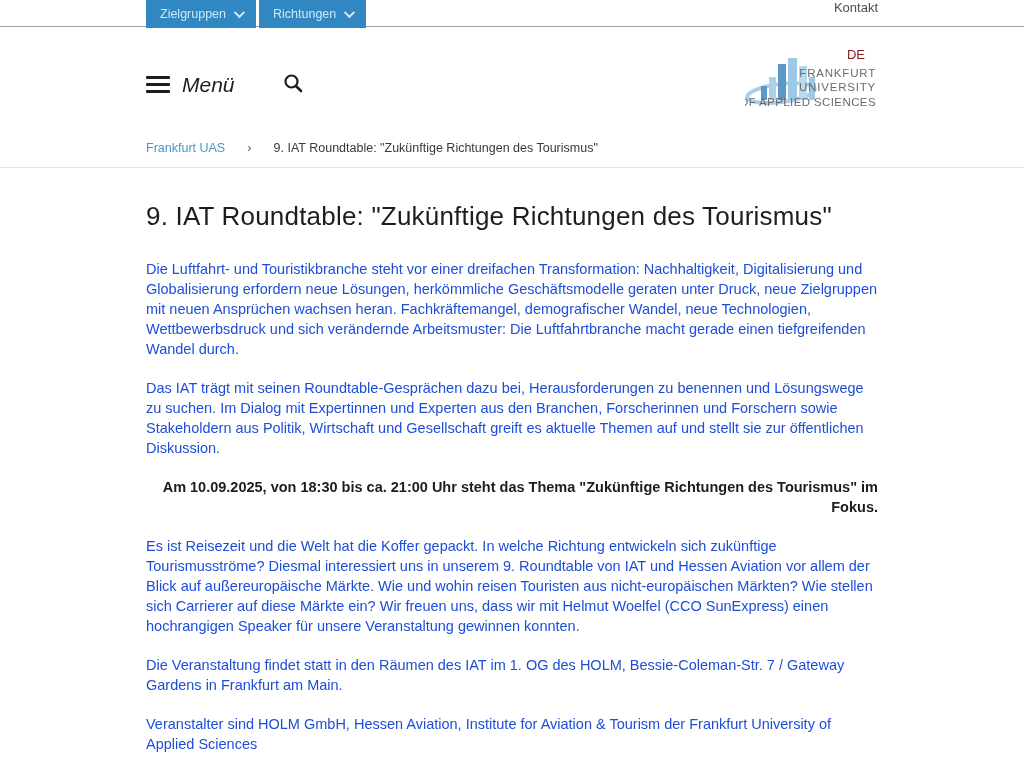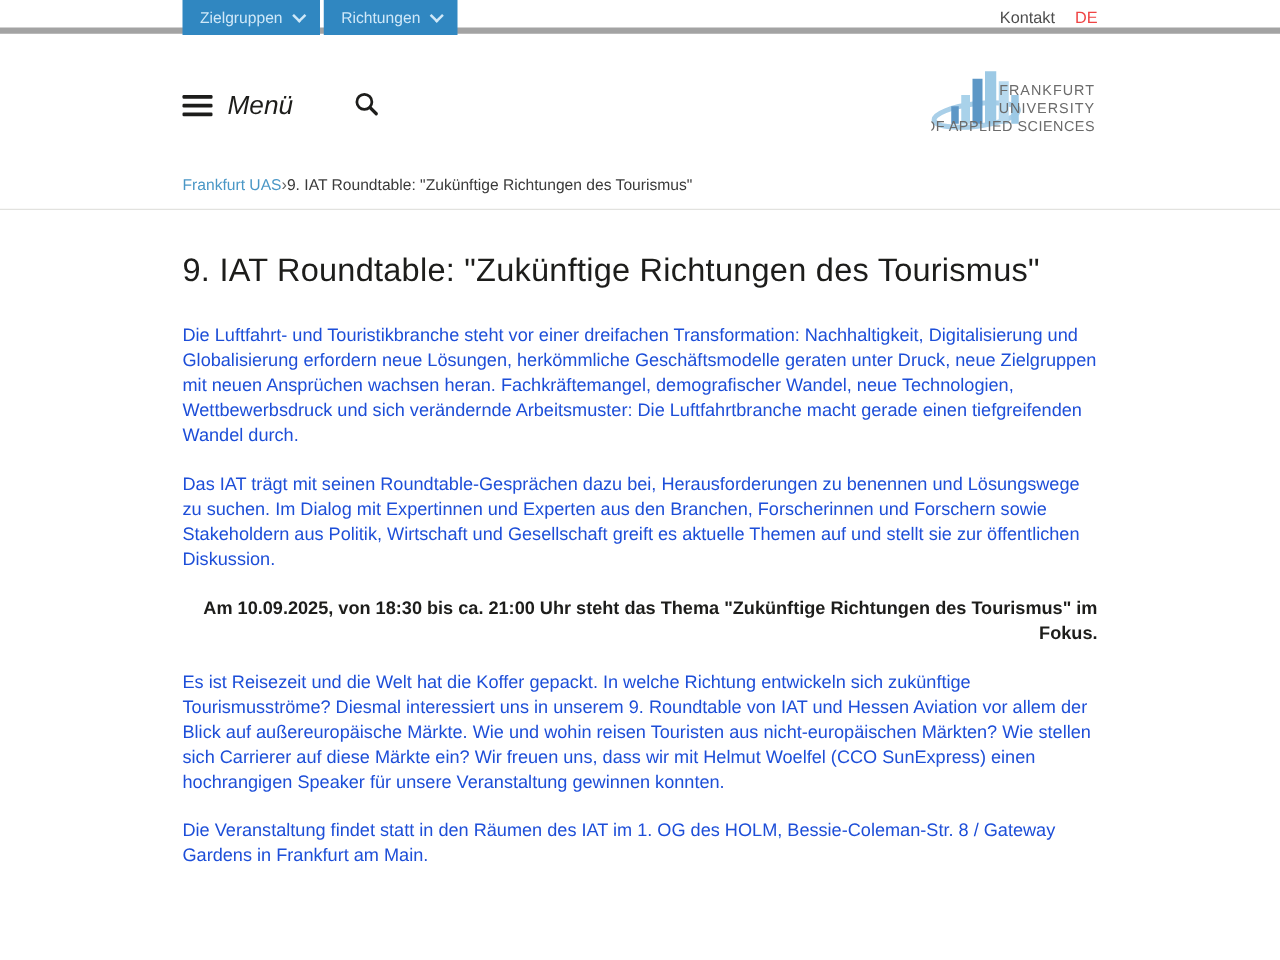--- a/index.html
+++ b/index.html
@@ -2,43 +2,43 @@
 <html lang="de"><head>
 <meta charset="utf-8">
 <style>
   * { margin:0; padding:0; box-sizing:border-box; }
   html,body { width:1024px; height:768px; background:#fff;
     font-family:"Liberation Sans", sans-serif; color:#3a3a3a; overflow:hidden; }
 
   .container { width:732px; margin:0 auto; position:relative; }
 
   
-  .topbar { height:27px; width:1024px; border-bottom:5px solid #a3a3a3; position:relative; }
+  .topbar { height:27px; width:1024px; border-bottom:1px solid #a3a3a3; position:relative; }
   .topbar-inner { display:flex; align-items:stretch; height:28px; }
   .tb-btn { background:#3087c1; color:#cfe8f8; font-size:12.5px; border:none;
     padding:0 14px; margin-right:3px; height:28px; display:inline-flex;
     align-items:center; gap:8px; cursor:pointer; }
   .chev { width:8px; height:8px; border-right:2px solid #cfe8f8;
     border-bottom:2px solid #cfe8f8; transform:rotate(45deg) translateY(-2px); }
   .tb-right { position:absolute; right:0; top:0; height:27px; display:flex;
-    align-items:center; gap:16px; font-size:13px; }
+    align-items:center; font-size:13px;flex-direction:column; }
   .tb-kontakt { color:#4d4d4d; text-decoration:none; }
-  .tb-lang { color:#ef4444; text-decoration:none; }
+  .tb-lang { color:#7f1d1d; text-decoration:none;margin-top:32px; }
 
   
   .header { display:flex; align-items:center; padding-top:30px; height:85px; }
   .menu-group { display:flex; align-items:center; gap:12px; cursor:pointer;font-style:italic; }
   .hamburger { width:24px; display:flex; flex-direction:column; gap:4px; }
   .hamburger span { display:block; height:3px; background:#1d1d1b; border-radius:1px; }
   .menu-label { font-size:21px; color:#1d1d1b; }
   .search-btn { margin-left:48px; background:none; border:none; cursor:pointer; }
   .logo { margin-left:auto; }
 
   
-  .breadcrumb { padding:28px 0 0 0; font-size:12.5px; display:flex; gap:0; align-items:center; }
+  .breadcrumb { padding:28px 0 0 0; font-size:12.5px; display:flex; gap:22px; align-items:center; }
   .crumb-home { color:#4a97c6; text-decoration:none; }
   .crumb-sep { color:#666; font-size:13px; }
   .crumb-current { color:#3a3a3a; }
 
   .header-divider { width:1024px; border:none; border-top:1px solid #e2e2df; margin-top:12px; }
 
   
   .article { padding-top:33px; }
   h1 { font-size:26px; font-weight:400; color:#1d1d1b; letter-spacing:0.2px; }
   .article p { font-size:14.5px; line-height:20px; color:#1d4ed8; margin-top:19px; }
@@ -108,16 +108,17 @@
 
 <hr class="header-divider">
 
 <div class="container">
   <article class="article">
     <h1>9. IAT Roundtable: "Zukünftige Richtungen des Tourismus"</h1>
     <p class="first">Die Luftfahrt- und Touristikbranche steht vor einer dreifachen Transformation: Nachhaltigkeit, Digitalisierung und Globalisierung erfordern neue Lösungen, herkömmliche Geschäftsmodelle geraten unter Druck, neue Zielgruppen mit neuen Ansprüchen wachsen heran. Fachkräftemangel, demografischer Wandel, neue Technologien, Wettbewerbsdruck und sich verändernde Arbeitsmuster: Die Luftfahrtbranche macht gerade einen tiefgreifenden Wandel durch.</p>
     <p>Das IAT trägt mit seinen Roundtable-Gesprächen dazu bei, Herausforderungen zu benennen und Lösungswege zu suchen. Im Dialog mit Expertinnen und Experten aus den Branchen, Forscherinnen und Forschern sowie Stakeholdern aus Politik, Wirtschaft und Gesellschaft greift es aktuelle Themen auf und stellt sie zur öffentlichen Diskussion.</p>
     <p class="bold">Am 10.09.2025, von 18:30 bis ca. 21:00 Uhr steht das Thema "Zukünftige Richtungen des Tourismus" im Fokus.</p>
     <p>Es ist Reisezeit und die Welt hat die Koffer gepackt. In welche Richtung entwickeln sich zukünftige Tourismusströme? Diesmal interessiert uns in unserem 9. Roundtable von IAT und Hessen Aviation vor allem der Blick auf außereuropäische Märkte. Wie und wohin reisen Touristen aus nicht-europäischen Märkten? Wie stellen sich Carrierer auf diese Märkte ein? Wir freuen uns, dass wir mit Helmut Woelfel (CCO SunExpress) einen hochrangigen Speaker für unsere Veranstaltung gewinnen konnten.</p>
-    <p>Die Veranstaltung findet statt in den Räumen des IAT im 1. OG des HOLM, Bessie-Coleman-Str. 8 / Gateway Gardens in Frankfurt am Main.</p>
+    <p>Die Veranstaltung findet statt in den Räumen des IAT im 1. OG des HOLM, Bessie-Coleman-Str. 7 / Gateway Gardens in Frankfurt am Main.</p>
+    <p>Veranstalter sind HOLM GmbH, Hessen Aviation, Institute for Aviation &amp; Tourism der Frankfurt University of Applied Sciences</p>
 
   </article>
 </div>
 
 </body></html>

